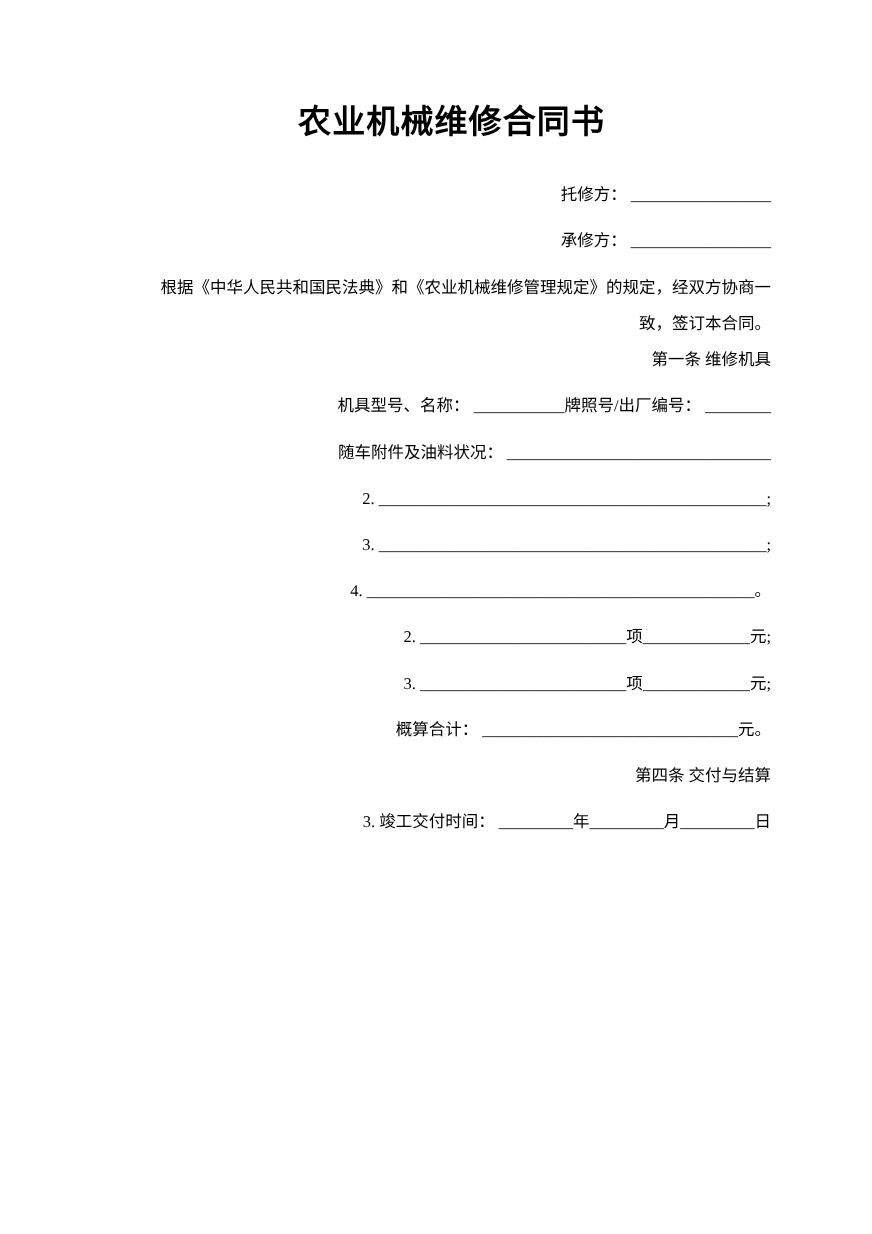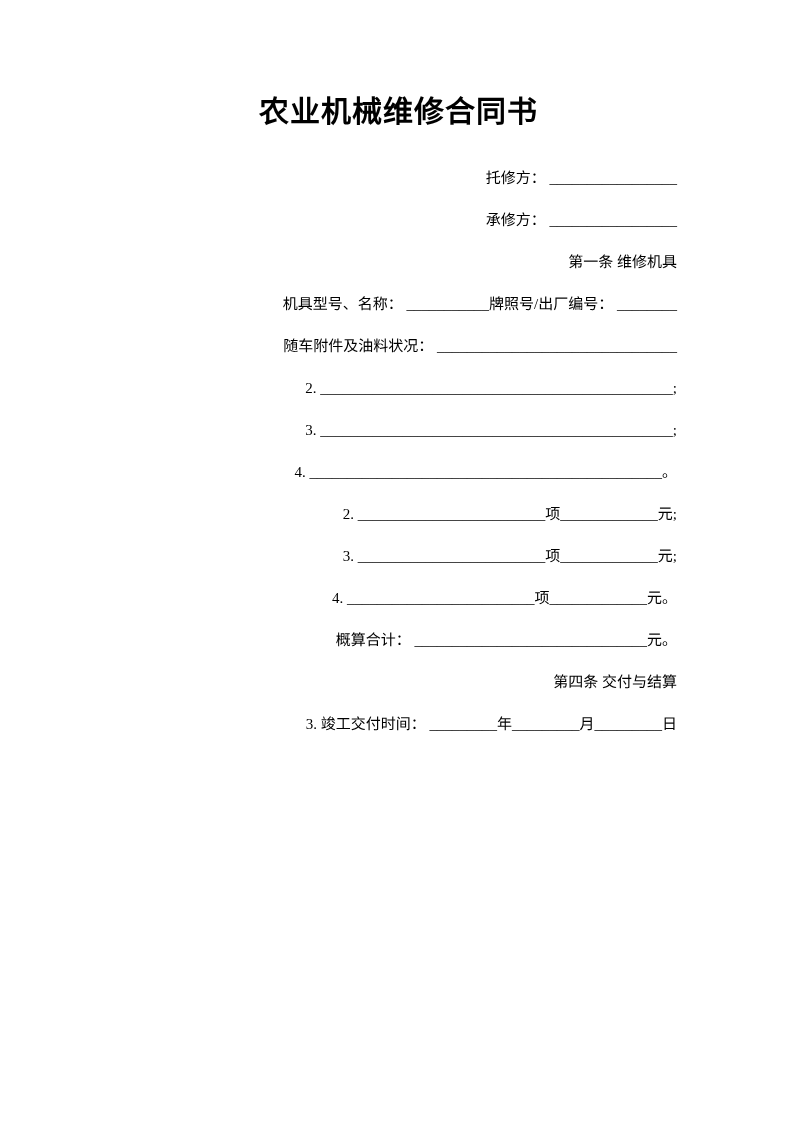--- a/index.html
+++ b/index.html
@@ -5,21 +5,21 @@
   html, body {
     margin: 0;
     padding: 0;
     background: #ffffff;
   }
   .page {
     position: relative;
     width: 793px;
     height: 1122px;
     box-sizing: border-box;
-    padding: 92px 116px 0 120px;
+    padding: 92px 92px 0 120px;
     background: #ffffff;
     color: #000000;
     font-family: "Liberation Serif", "DejaVu Serif", serif;
     font-size: 15px;
     overflow: hidden;
   }
   .title {
     font-size: 30px;
     font-weight: 700;
     text-align: center;
@@ -44,20 +44,21 @@
 <body>
 
 <div class="page">
 
   <h1 class="title">农业机械维修合同书</h1>
 
   <p class="line"><span>托修方：</span><span class="blank"> _________________</span></p>
 
   <p class="line"><span>承修方：</span><span class="blank"> _________________</span></p>
 
+  <p class="line preamble">根据《中华人民共和国民法典》和《农业机械维修管理规定》的规定，经双方协商一致，签订本合同。</p>
 
   <p class="line">第一条 维修机具</p>
 
   <p class="line"><span>机具型号、名称：</span><span class="blank"> ___________</span><span>牌照号/出厂编号：</span><span class="blank"> ________</span></p>
 
   <p class="line"><span>随车附件及油料状况：</span><span class="blank"> ________________________________</span></p>
 
 
 
   <p class="line"><span>2.</span><span class="blank"> _______________________________________________</span><span>;</span></p>
@@ -65,21 +66,20 @@
   <p class="line"><span>3.</span><span class="blank"> _______________________________________________</span><span>;</span></p>
 
   <p class="line"><span>4.</span><span class="blank"> _______________________________________________</span><span>。</span></p>
 
 
 
   <p class="line"><span>2.</span><span class="blank"> _________________________</span><span>项</span><span class="blank">_____________</span><span>元</span><span>;</span></p>
 
   <p class="line"><span>3.</span><span class="blank"> _________________________</span><span>项</span><span class="blank">_____________</span><span>元</span><span>;</span></p>
 
-  <p class="line"><span>4.</span><span class="blank"> _________________________</span><span>项</span><span class="blank">_____________</span><span>元</span><span>。</span></p>
 
   <p class="line"><span>概算合计：</span><span class="blank"> _______________________________</span><span>元。</span></p>
 
 
   <p class="line">第四条 交付与结算</p>
 
   <p class="line"><span>3. 竣工交付时间：</span><span class="blank"> _________</span><span>年</span><span class="blank">_________</span><span>月</span><span class="blank">_________</span><span>日</span></p>
 
 </div>
 

